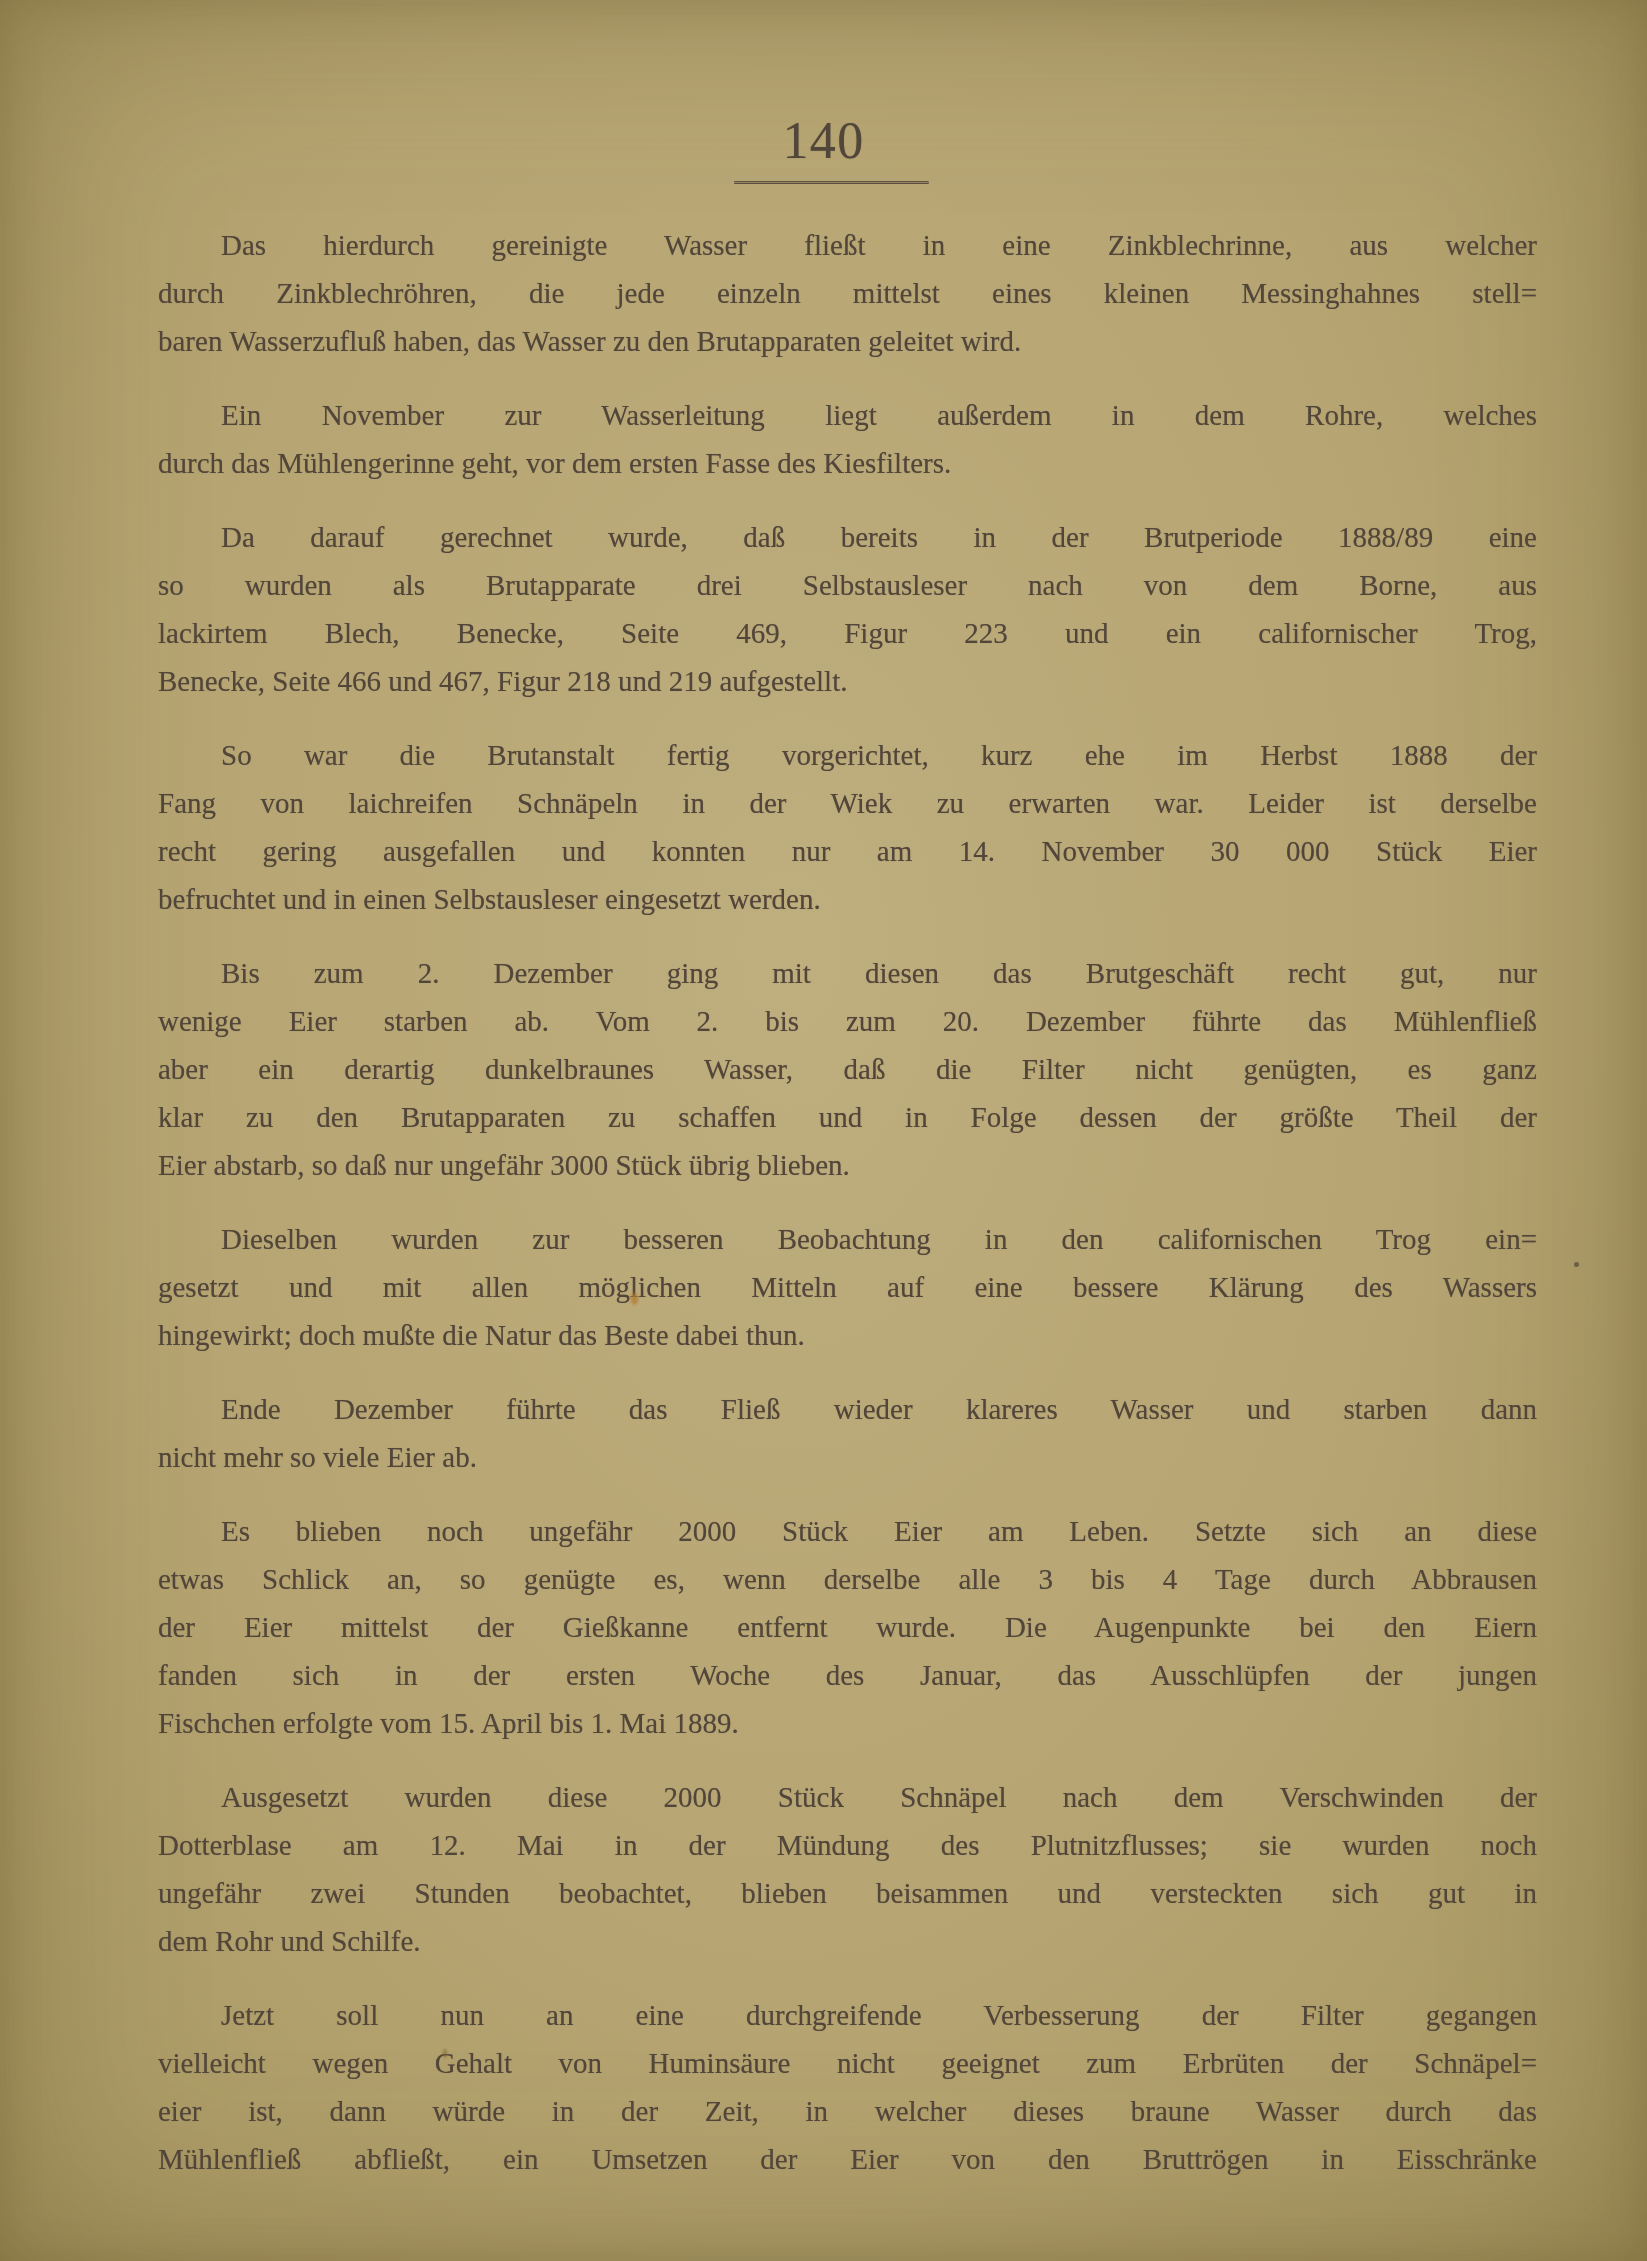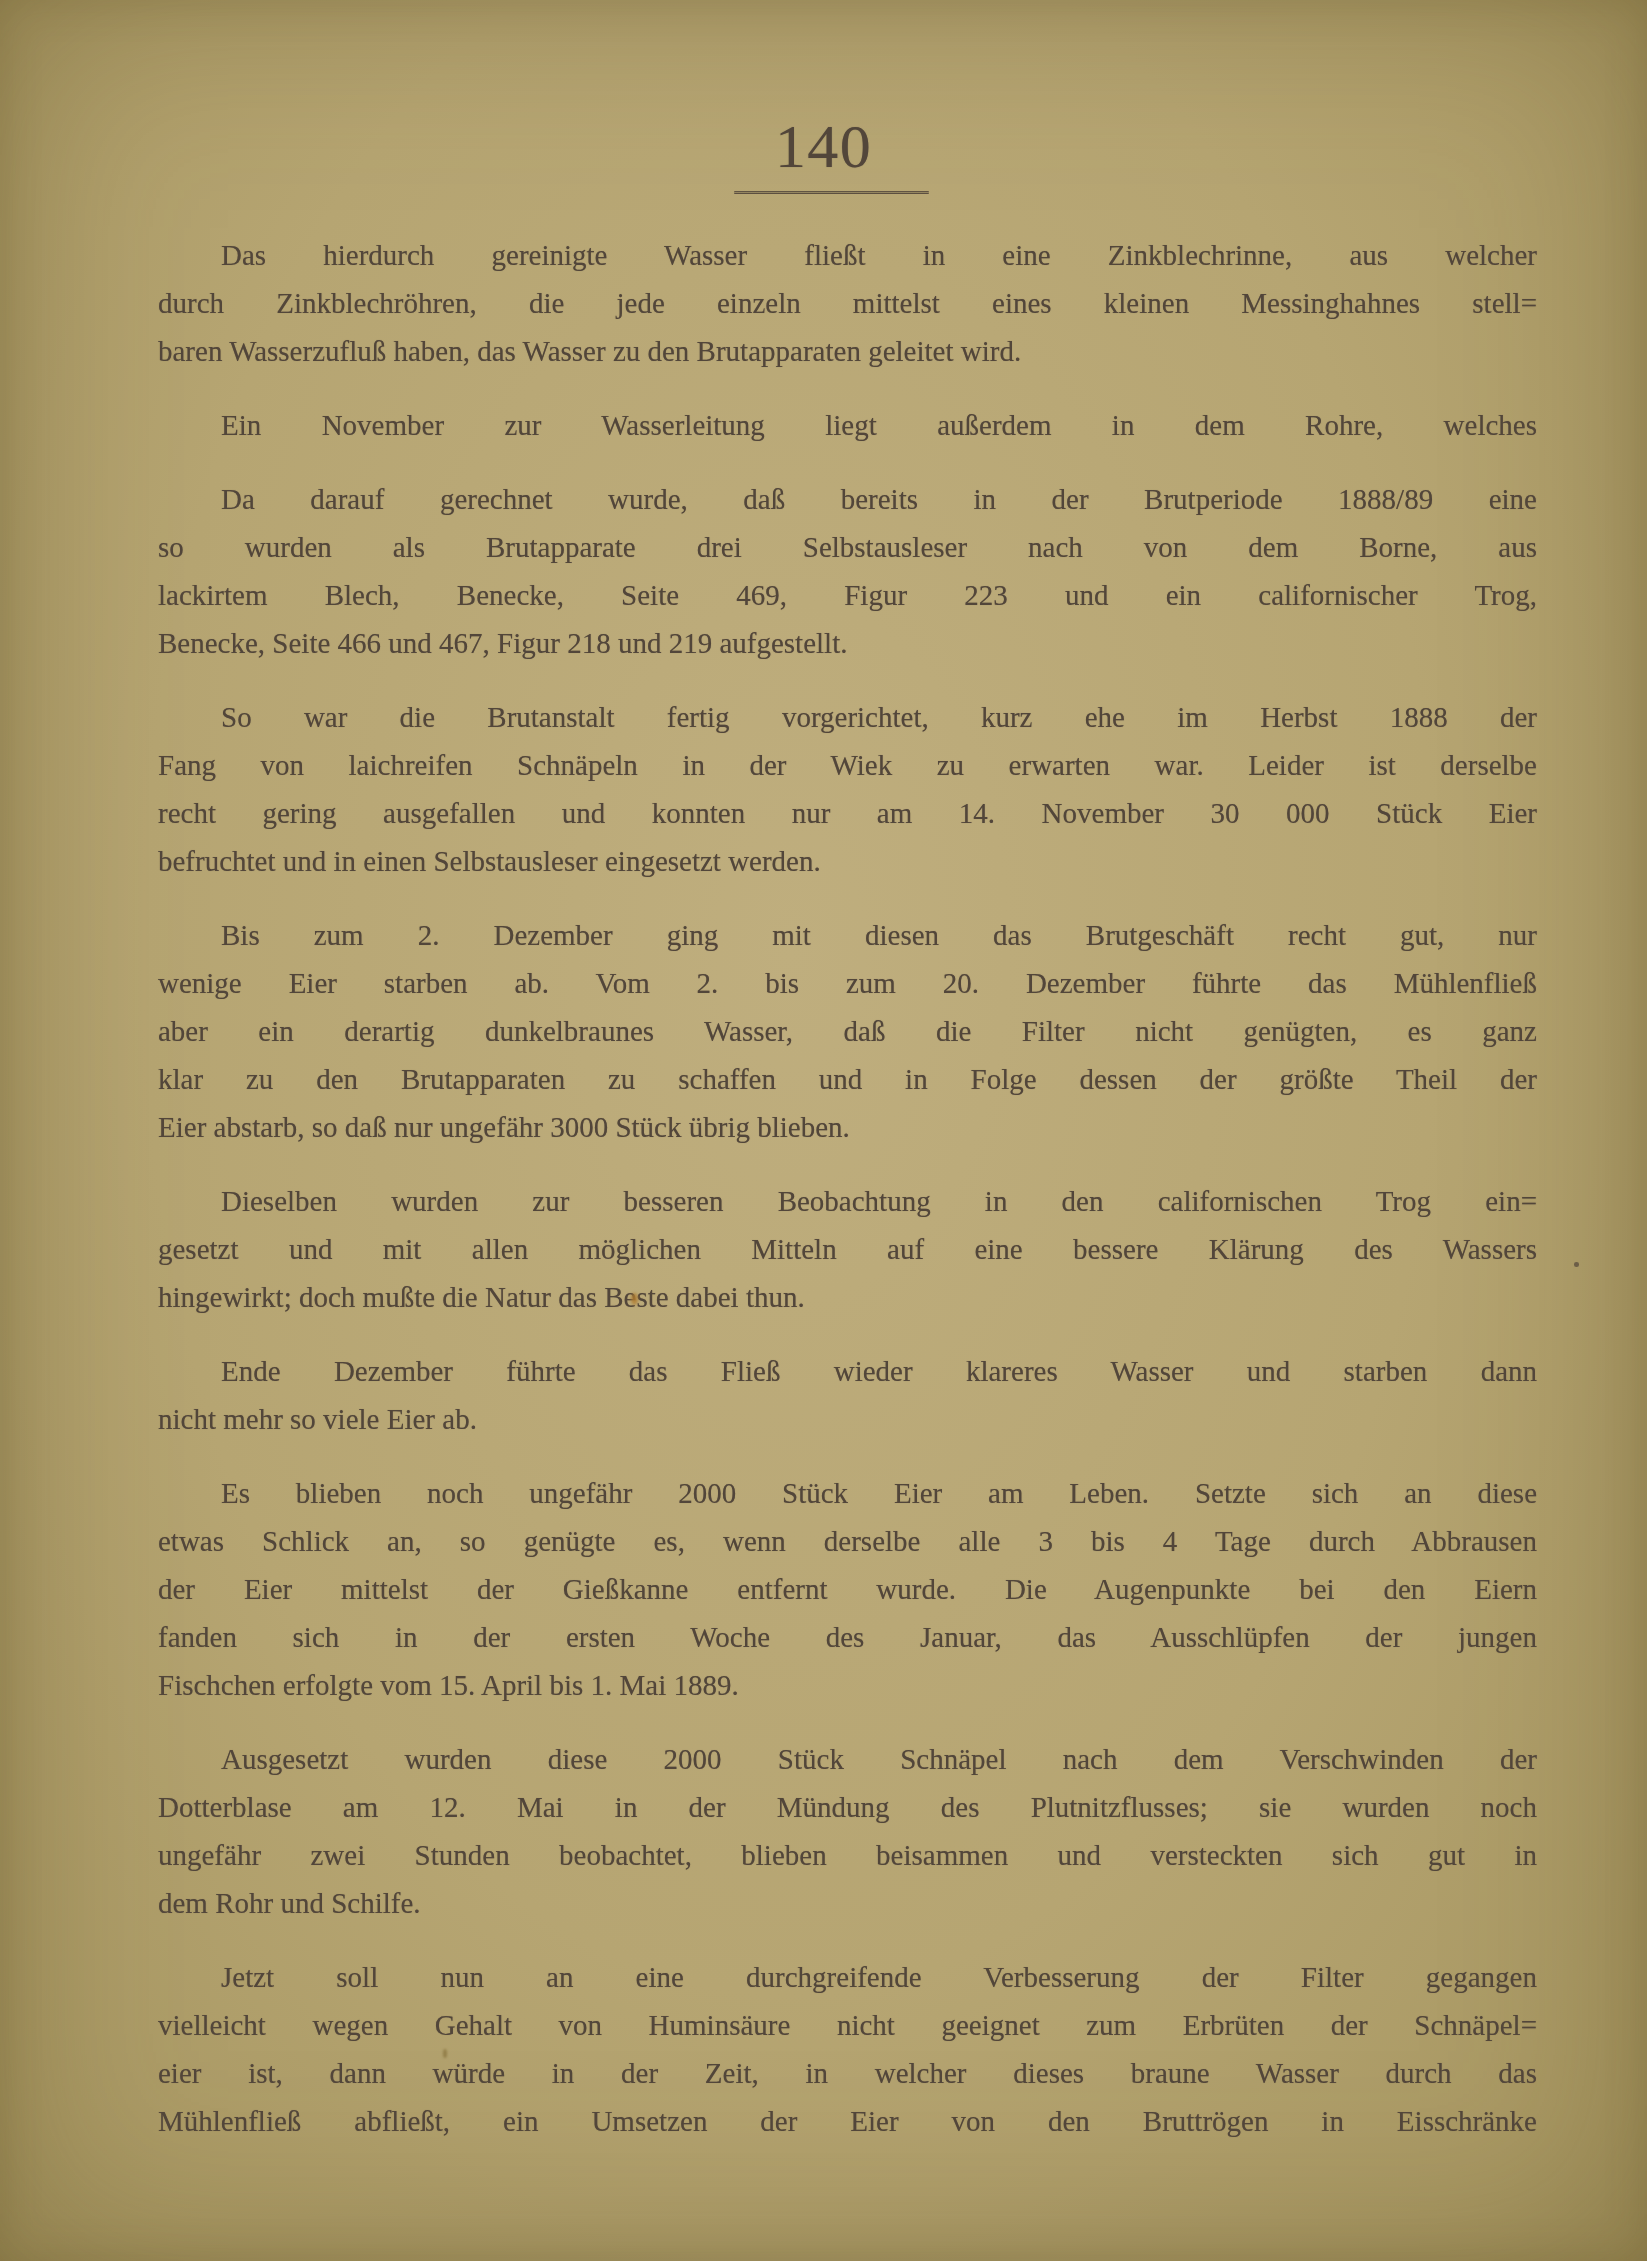--- a/index.html
+++ b/index.html
@@ -20,21 +20,21 @@
     background:
       radial-gradient(ellipse 1176px 1899px at 48% 42%, var(--paper-light) 0%, var(--paper) 55%, var(--paper-dark) 130%);
     box-shadow:
       inset 0 0 190px rgba(92,76,34,.38),
       inset 0 0 41px rgba(92,76,34,.22);
   }
   .page-number{
     margin:115px auto 0;
     width:1379px;
     text-align:center;
-    font-size:62px;
+    font-size:52px;
     line-height:1;
     letter-spacing:1.4px;
     color:var(--ink);
     text-shadow:0 0 0.9px rgba(82,70,58,.55);
   }
   .page-number-rule{
     width:195px;height:3.2px;
     margin:13.6px auto 0;
     margin-left:734px;
     background:linear-gradient(180deg, rgba(82,70,58,.85) 0 0.9px, rgba(82,70,58,.35) 0.9px 1.8px, rgba(82,70,58,.9) 1.8px 3.2px);
@@ -80,20 +80,21 @@
   <div class="page-number">140</div>
   <div class="page-number-rule"></div>
   <div class="body-text">
       <div class="paragraph">
         <div class="line first">Das hierdurch gereinigte Wasser fließt in eine Zinkblechrinne, aus welcher</div>
         <div class="line">durch Zinkblechröhren, die jede einzeln mittelst eines kleinen Messinghahnes stell=</div>
         <div class="line last">baren Wasserzufluß haben, das Wasser zu den Brutapparaten geleitet wird.</div>
       </div>
       <div class="paragraph">
         <div class="line first">Ein November zur Wasserleitung liegt außerdem in dem Rohre, welches</div>
+        <div class="line last">durch das Mühlengerinne geht, vor dem ersten Fasse des Kiesfilters.</div>
       </div>
       <div class="paragraph">
         <div class="line first">Da darauf gerechnet wurde, daß bereits in der Brutperiode 1888/89 eine</div>
         <div class="line">so wurden als Brutapparate drei Selbstausleser nach von dem Borne, aus</div>
         <div class="line">lackirtem Blech, Benecke, Seite 469, Figur 223 und ein californischer Trog,</div>
         <div class="line last">Benecke, Seite 466 und 467, Figur 218 und 219 aufgestellt.</div>
       </div>
       <div class="paragraph">
         <div class="line first">So war die Brutanstalt fertig vorgerichtet, kurz ehe im Herbst 1888 der</div>
         <div class="line">Fang von laichreifen Schnäpeln in der Wiek zu erwarten war. Leider ist derselbe</div>

